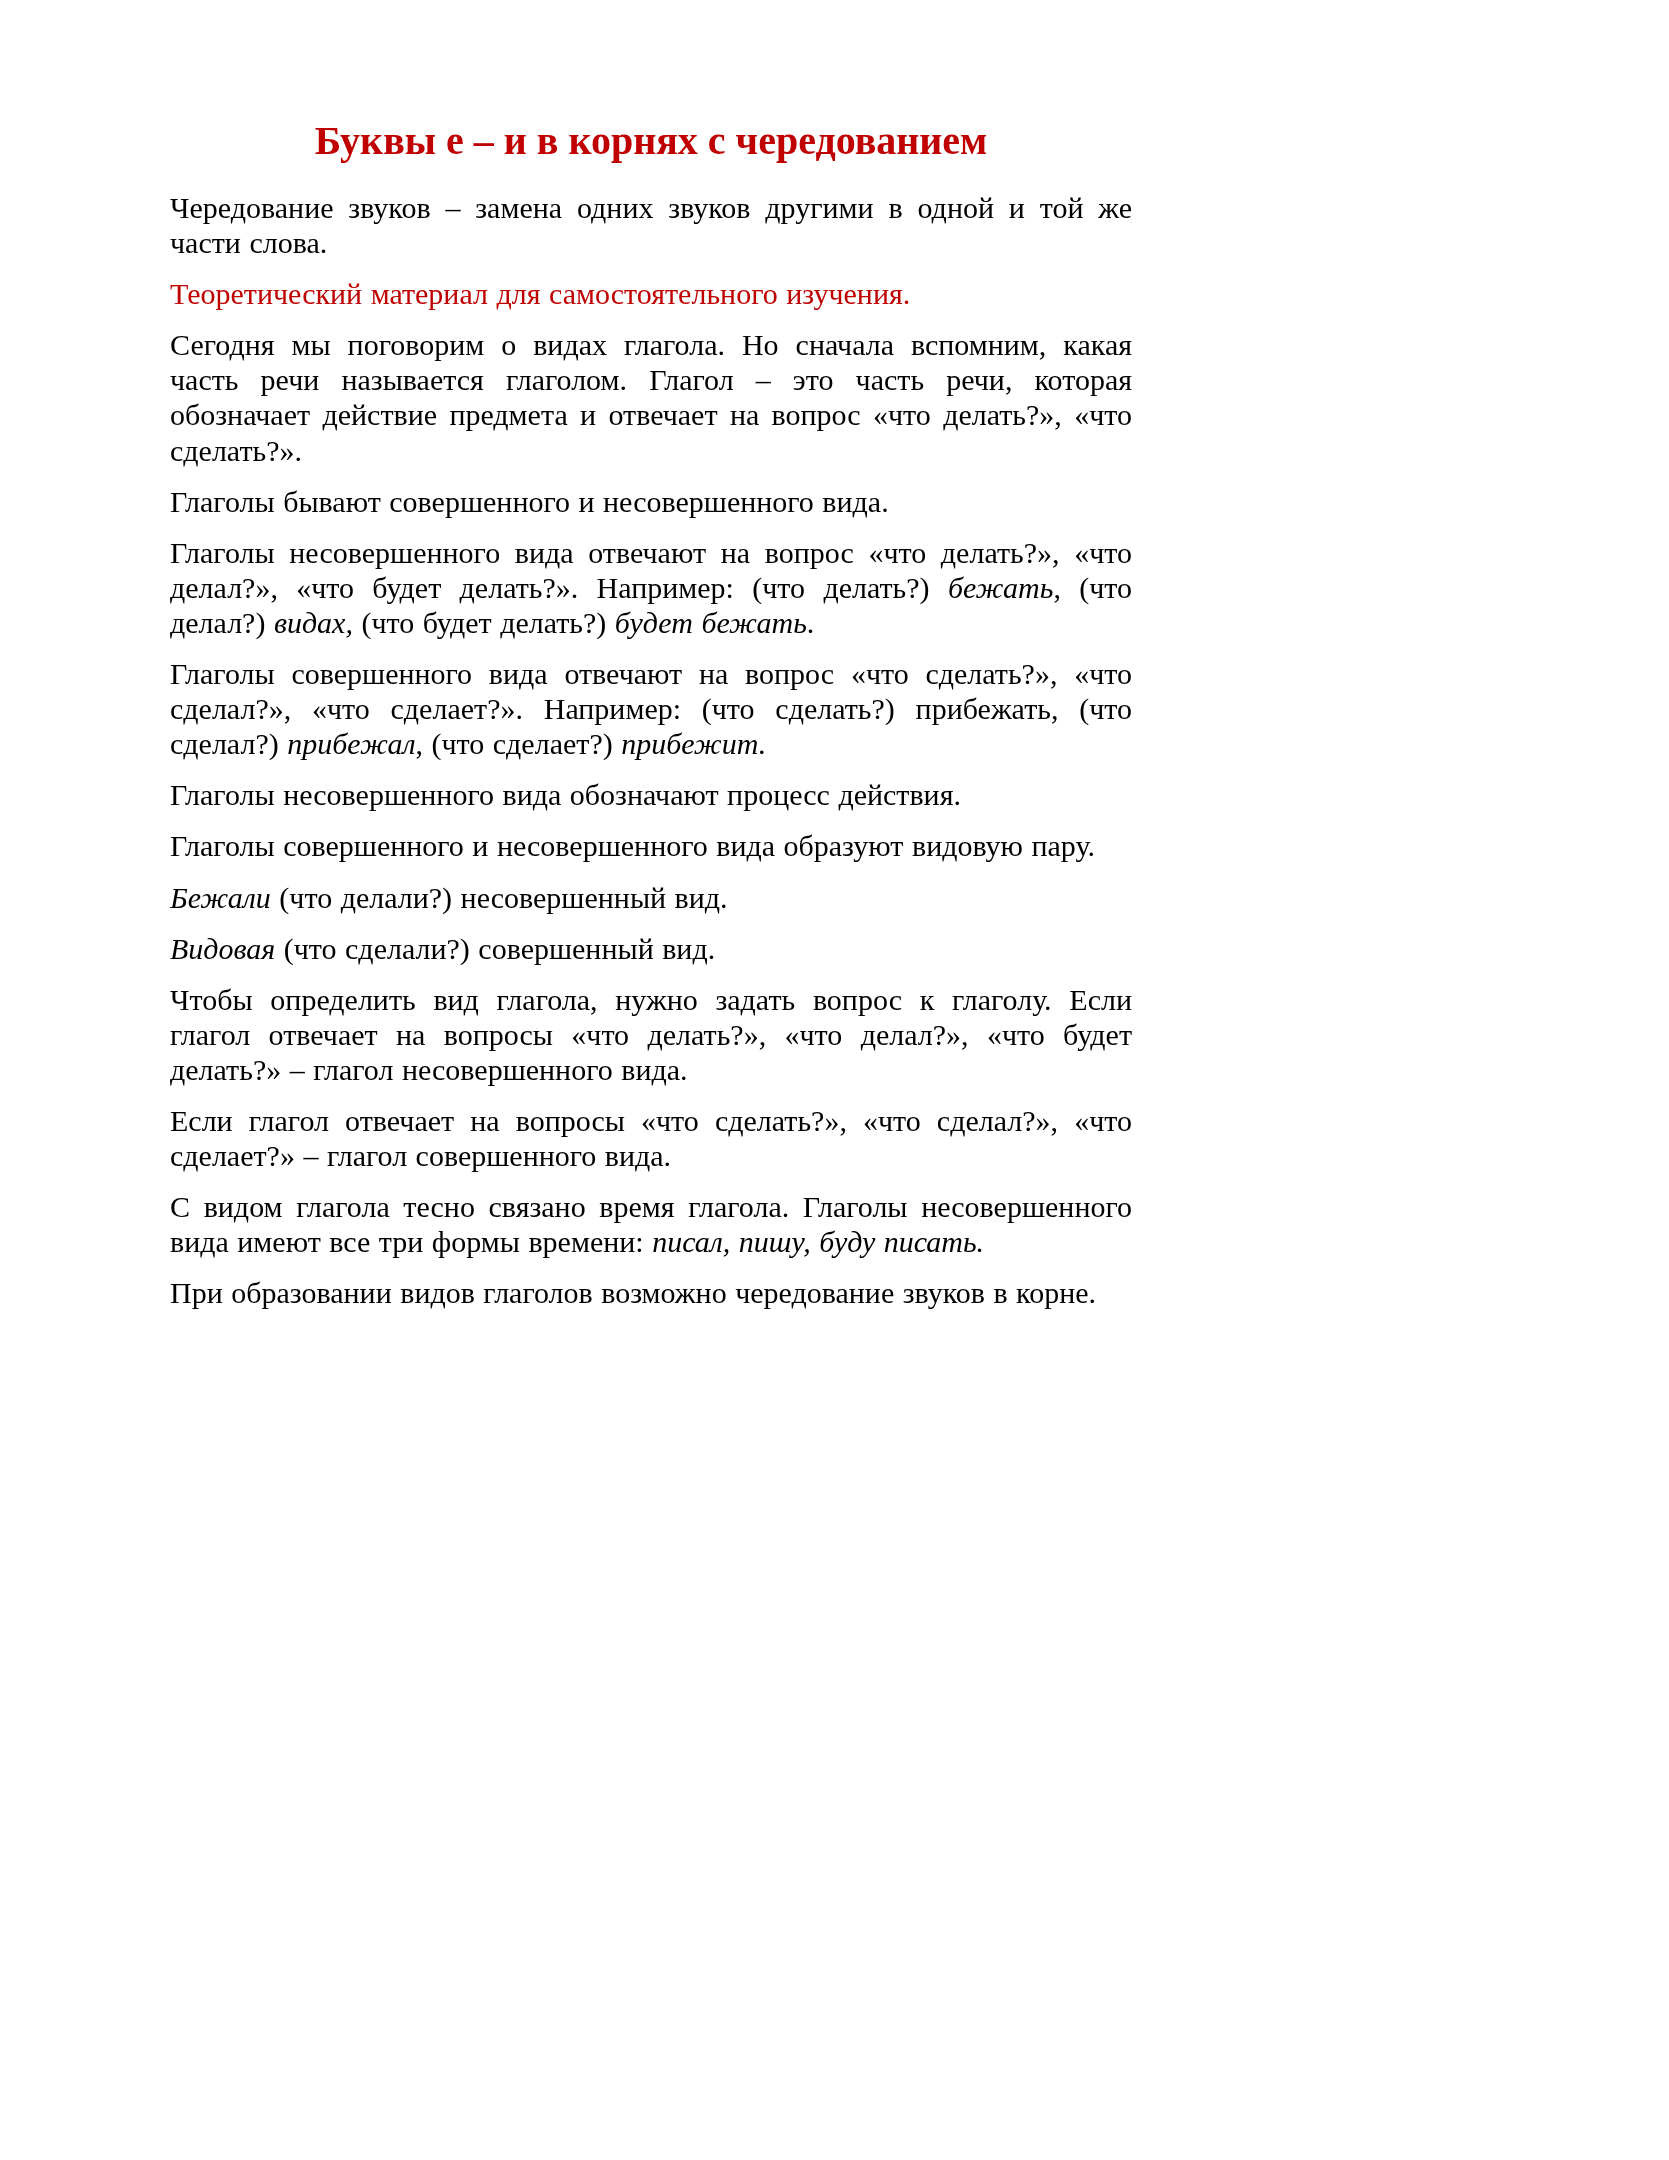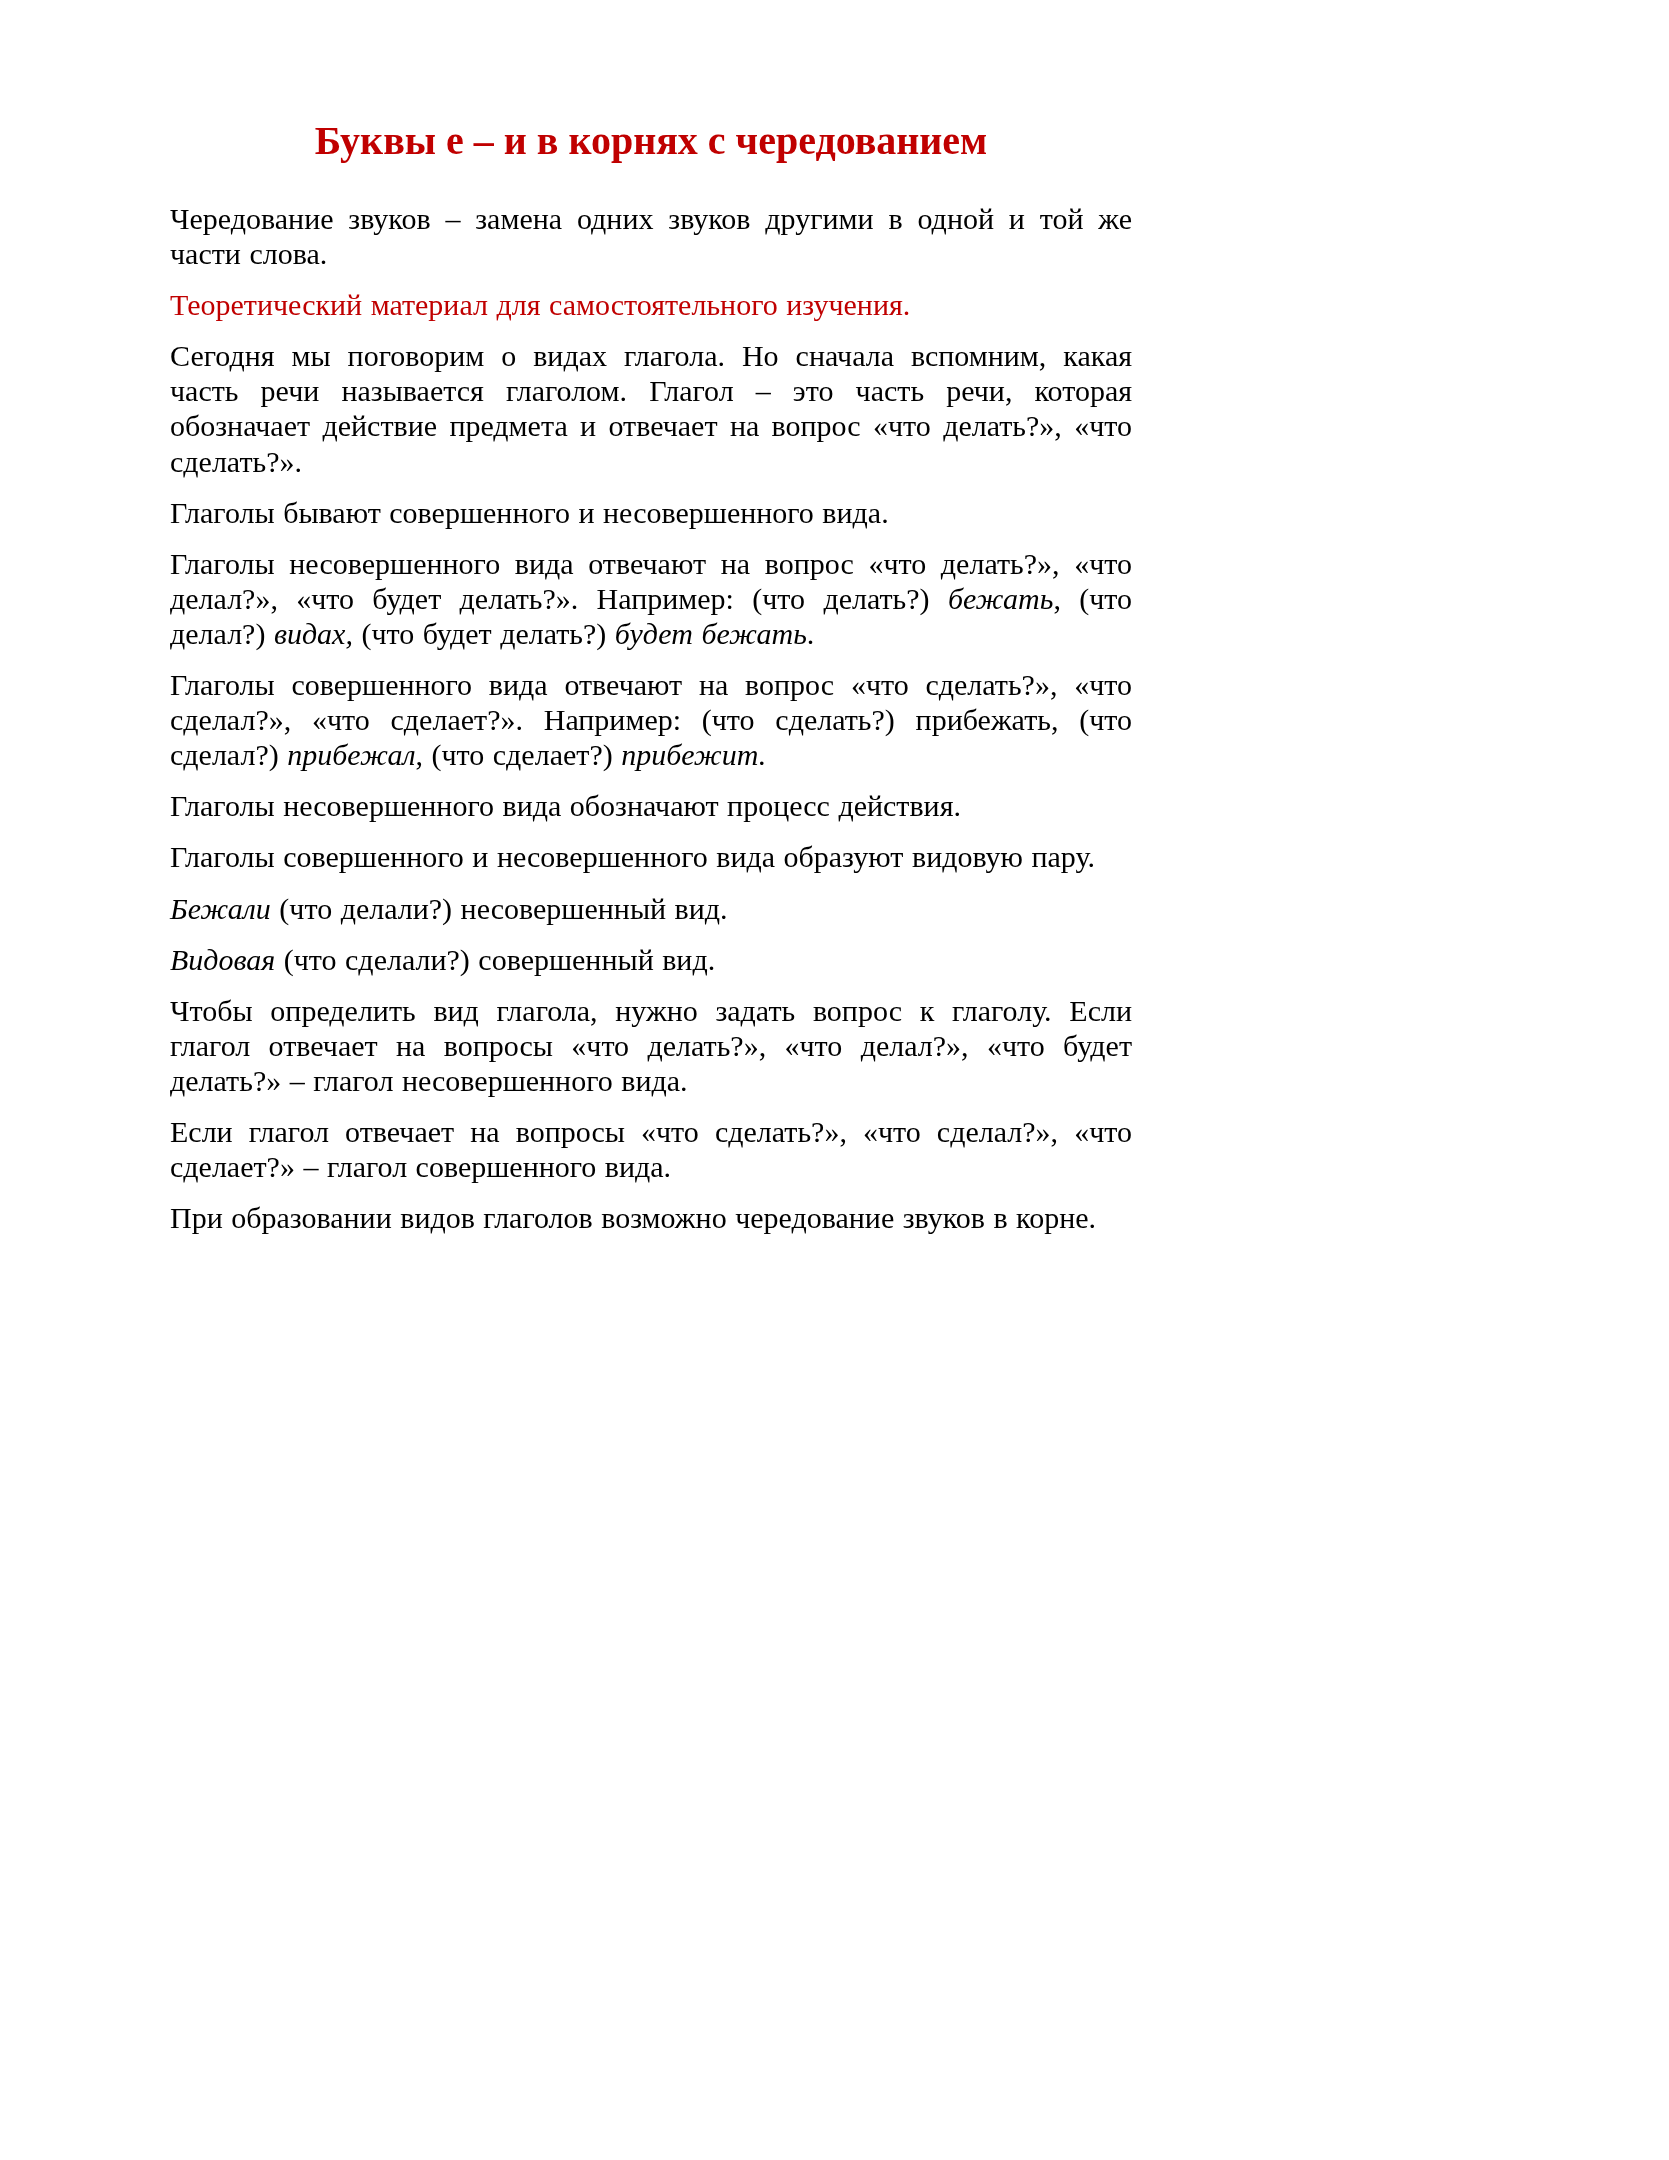--- a/index.html
+++ b/index.html
@@ -21,21 +21,21 @@
   }
   .content {
     width: 962px;
   }
   .doc-title {
     color: #C00000;
     font-weight: bold;
     font-size: 40px;
     line-height: 1.15;
     text-align: center;
-    margin: 0 0 37px 0;
+    margin: 0 0 26px 0;
   }
   .para {
     font-size: 30px;
     line-height: 1.17;
     text-align: justify;
     text-align-last: left;
     margin: 0 0 16px 0;
     word-spacing: 1px;
   }
   .para span { white-space: pre-wrap; }
@@ -54,16 +54,17 @@
         <p class="para"><span>Сегодня мы поговорим о видах глагола. Но сначала вспомним, какая часть речи называется глаголом. Глагол – это часть речи, которая обозначает действие предмета и отвечает на вопрос «что делать?», «что сделать?».</span></p>
         <p class="para"><span>Глаголы бывают совершенного и несовершенного вида.</span></p>
         <p class="para"><span>Глаголы несовершенного вида отвечают на вопрос «что делать?», «что делал?», «что будет делать?». Например: (что делать?) </span><span class="seg-i">бежать</span><span>, (что делал?) </span><span class="seg-i">видах,</span><span> (что будет делать?) </span><span class="seg-i">будет бежать</span><span>.</span></p>
         <p class="para"><span>Глаголы совершенного вида отвечают на вопрос «что сделать?», «что сделал?», «что сделает?». Например: (что сделать?) прибежать, (что сделал?) </span><span class="seg-i">прибежал</span><span>, (что сделает?) </span><span class="seg-i">прибежит.</span></p>
         <p class="para"><span>Глаголы несовершенного вида обозначают процесс действия.</span></p>
         <p class="para"><span>Глаголы совершенного и несовершенного вида образуют видовую пару.</span></p>
         <p class="para"><span class="seg-i">Бежали</span><span> (что делали?) несовершенный вид.</span></p>
         <p class="para"><span class="seg-i">Видовая</span><span> (что сделали?) совершенный вид.</span></p>
         <p class="para"><span>Чтобы определить вид глагола, нужно задать вопрос к глаголу. Если глагол отвечает на вопросы «что делать?», «что делал?», «что будет делать?» – глагол несовершенного вида.</span></p>
         <p class="para"><span>Если глагол отвечает на вопросы «что сделать?», «что сделал?», «что сделает?» – глагол совершенного вида.</span></p>
+        <p class="para"><span>С видом глагола тесно связано время глагола. Глаголы несовершенного вида имеют все три формы времени: </span><span class="seg-i">писал, пишу, буду писать.</span></p>
         <p class="para"><span>При образовании видов глаголов возможно чередование звуков в корне.</span></p>
       </div>
   </div>
 </div>
 
 </body></html>

